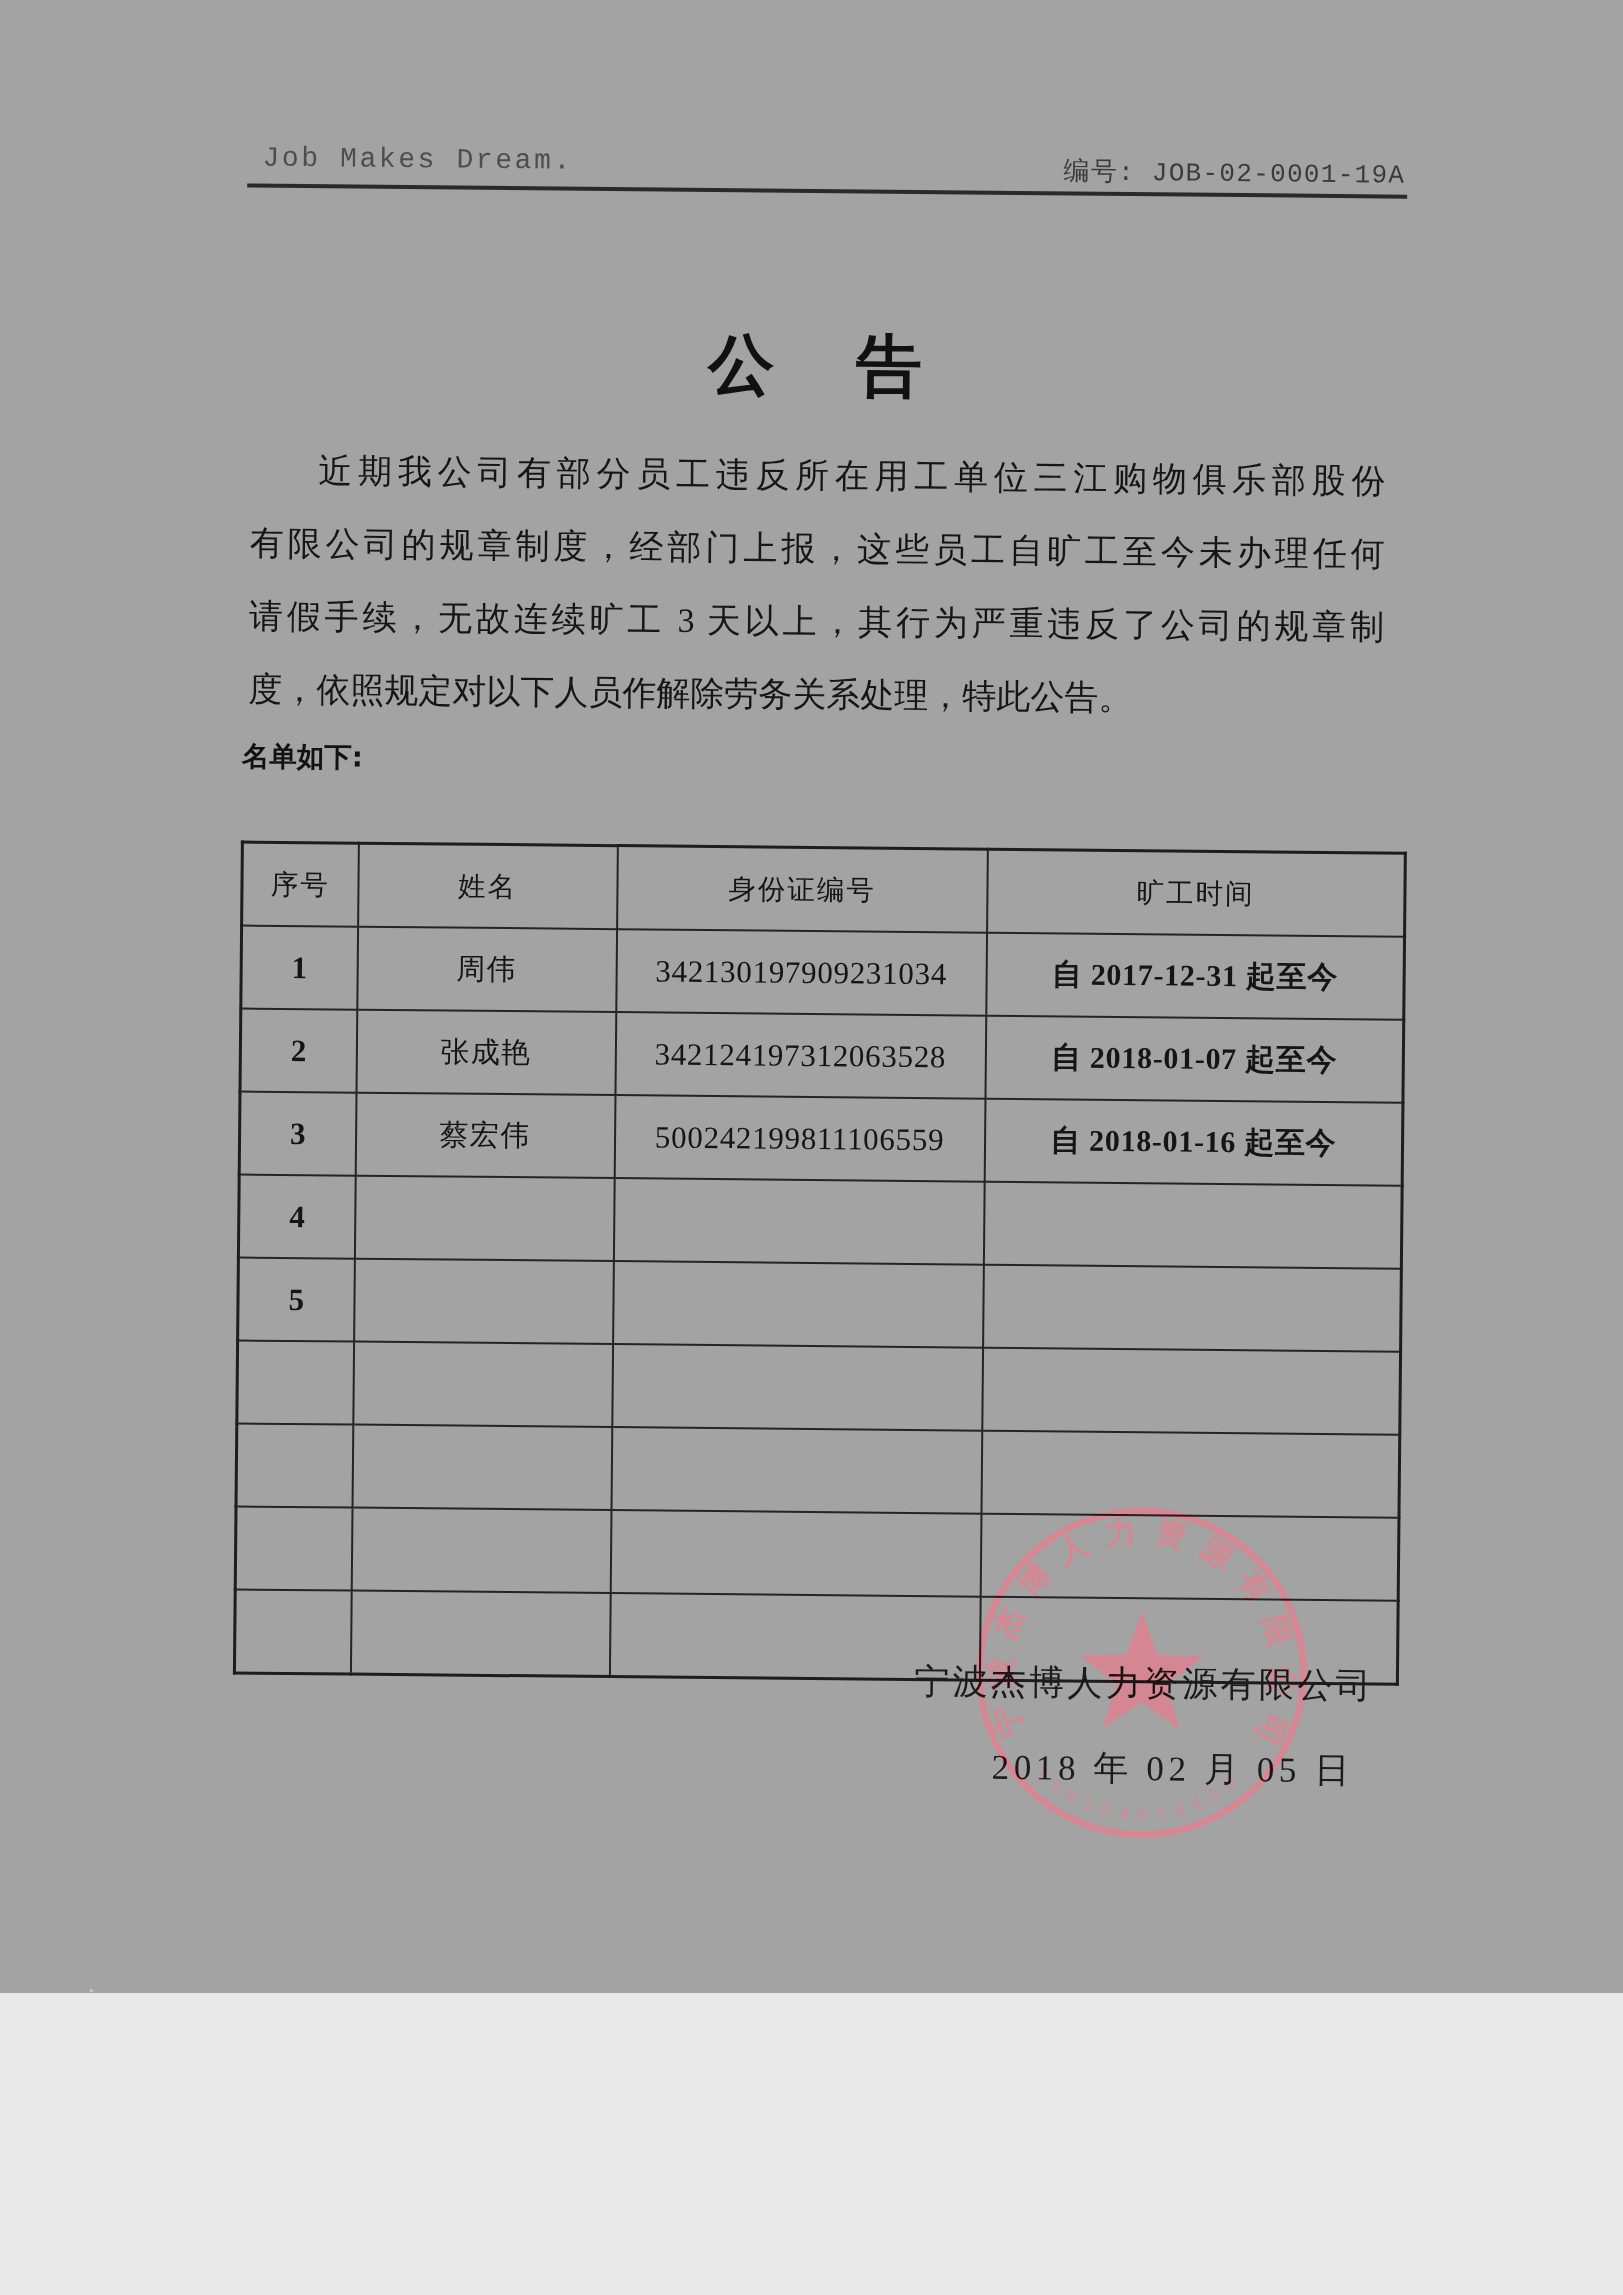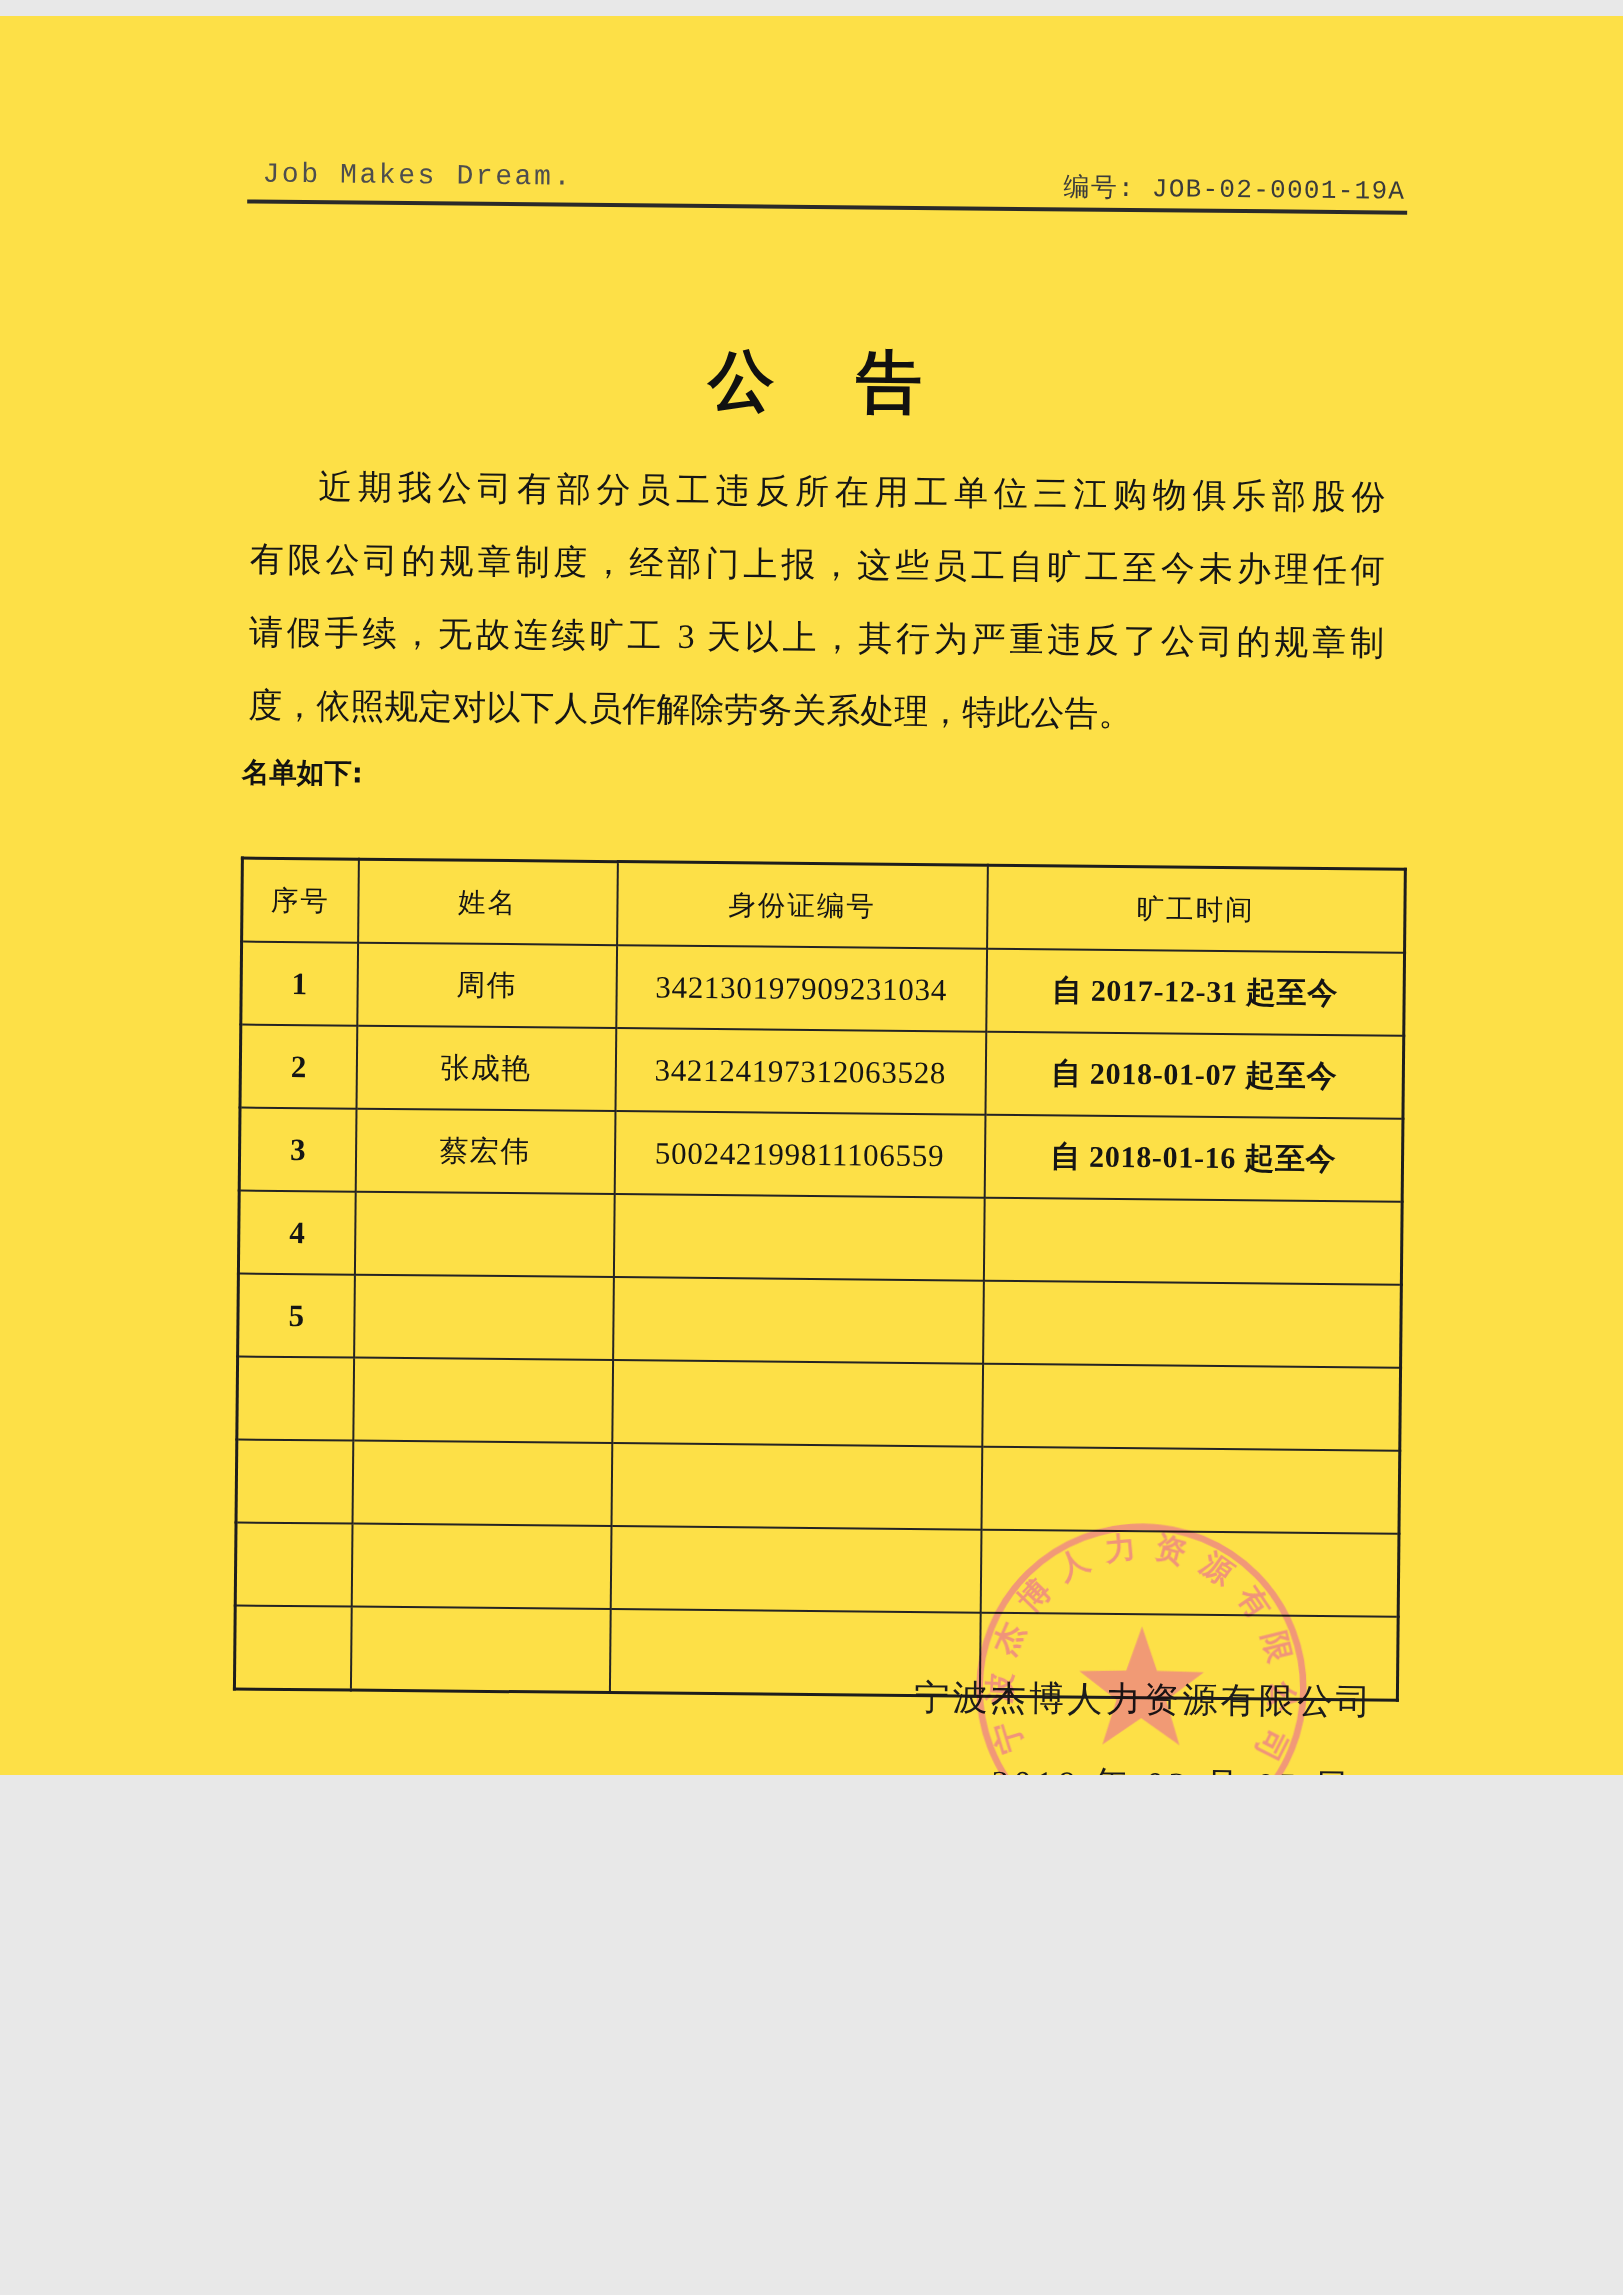--- a/index.html
+++ b/index.html
@@ -1,18 +1,18 @@
 <!DOCTYPE html>
 <html style="font-size:10.5px"><head>
 <meta charset="utf-8">
 <style>
   html,body{margin:0;padding:0;background:#e8e8e8;}
   .page{
-    position:relative;width:1623px;height:1759px;margin:16px auto;
-    background:#fde047;overflow:hidden;
+    position:relative;width:1623px;height:1993px;margin:0 auto;
+    background:#a3a3a3;overflow:hidden;
     font-family:"Liberation Serif","DejaVu Serif",serif;color:#171717;
   }
   .sheet{position:absolute;left:0;top:0;width:1623px;height:2295px;
     transform:rotate(0.55deg);transform-origin:812px 1147px;}
 
   
   .hdr-left{position:absolute;left:253px;top:148px;
     font-family:"Liberation Mono","DejaVu Sans Mono",monospace;
     font-size:28px;letter-spacing:2.6px;color:#4e4e4e;}
   .hdr-right{position:absolute;right:227px;top:151px;

